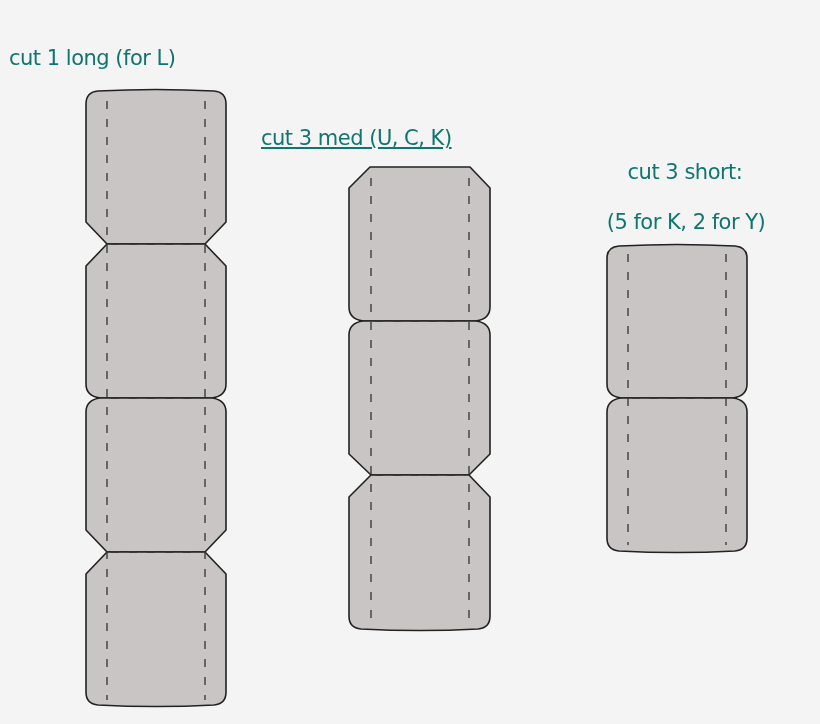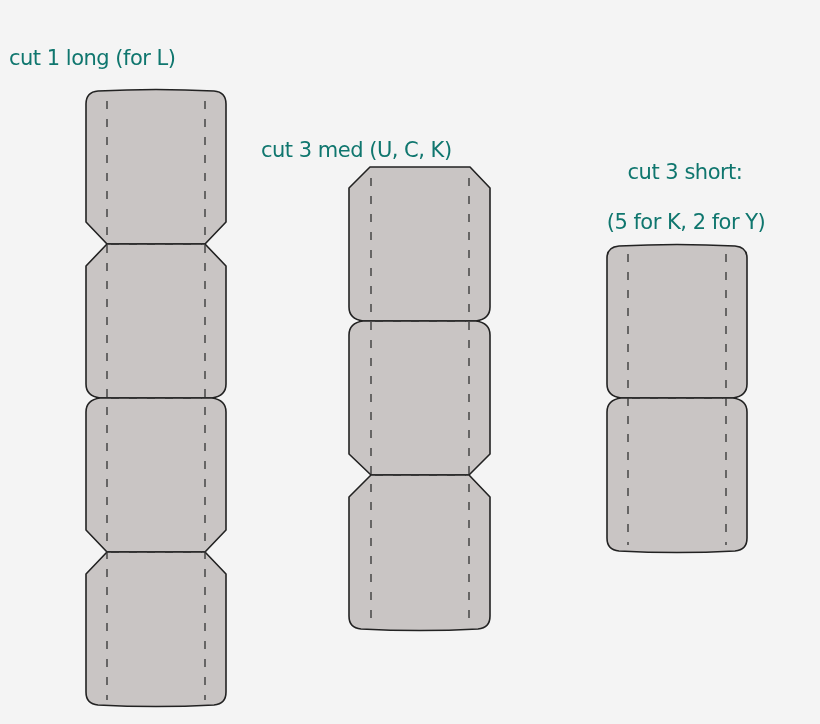--- a/index.html
+++ b/index.html
@@ -5,21 +5,21 @@
   html, body { margin: 0; padding: 0; }
   body { width: 820px; height: 724px; background: #f4f4f4; position: relative; overflow: hidden; font-family: "DejaVu Sans", sans-serif; }
   .label { position: absolute; color: #0f766e; font-size: 21px; white-space: nowrap; letter-spacing: -0.5px; margin-top: 8px; }
   .label.center { text-align: center; }
   svg.pattern { position: absolute; left: 0; top: 0; }
 </style>
 </head>
 <body>
 
 <div class="label" style="left:9px; top:38px;">cut 1 long (for L)</div>
-<div class="label" style="left:261px; top:130px;">cut 3 med (U, C, K)</div>
+<div class="label" style="left:261px; top:118px;text-decoration:underline;">cut 3 med (U, C, K)</div>
 <div class="label center" style="left:560px; top:152px; width:250px;text-align:center;">cut 3 short:</div>
 <div class="label center" style="left:556px; top:202px; width:260px;">(5 for K, 2 for Y)</div>
 
 <svg class="pattern" width="820" height="724" viewBox="0 0 820 724">
   <g fill="#c9c5c4" stroke="#222" stroke-width="1.6" stroke-linejoin="round">
 
     <path d="M86,104 Q86,92 98,91 Q156,88 214,91 Q226,92 226,104 L226,222 L205,244 L107,244 L86,222 Z"></path>
     <path d="M86,266 L107,244 L205,244 L226,266 L226,384 Q226,396 212,398 L100,398 Q86,396 86,384 Z"></path>
     <path d="M86,412 Q86,400 100,398 L212,398 Q226,400 226,412 L226,530 L205,552 L107,552 L86,530 Z"></path>
     <path d="M86,574 L107,552 L205,552 L226,574 L226,692 Q226,704 214,705 Q156,708 98,705 Q86,704 86,692 Z"></path>

